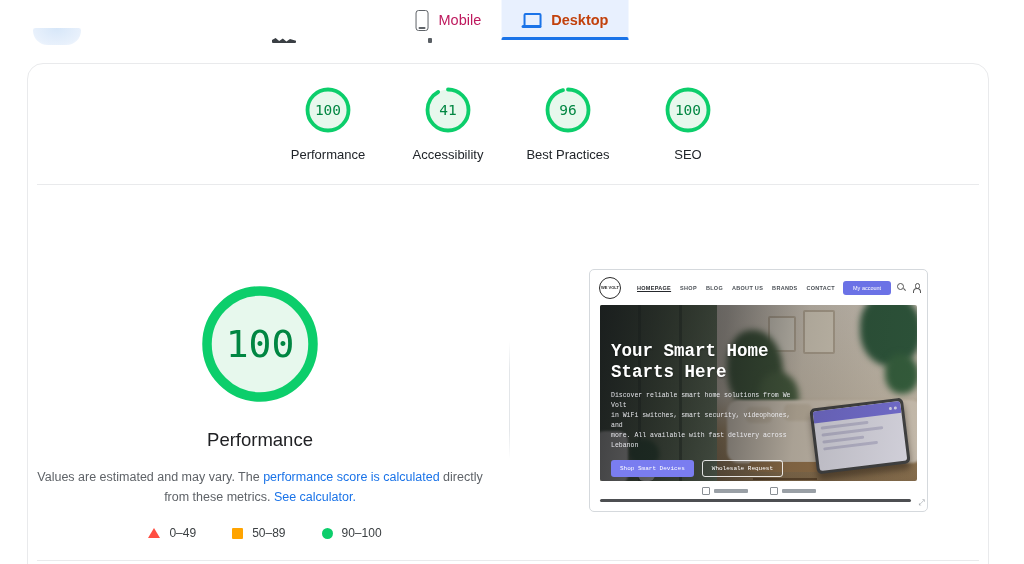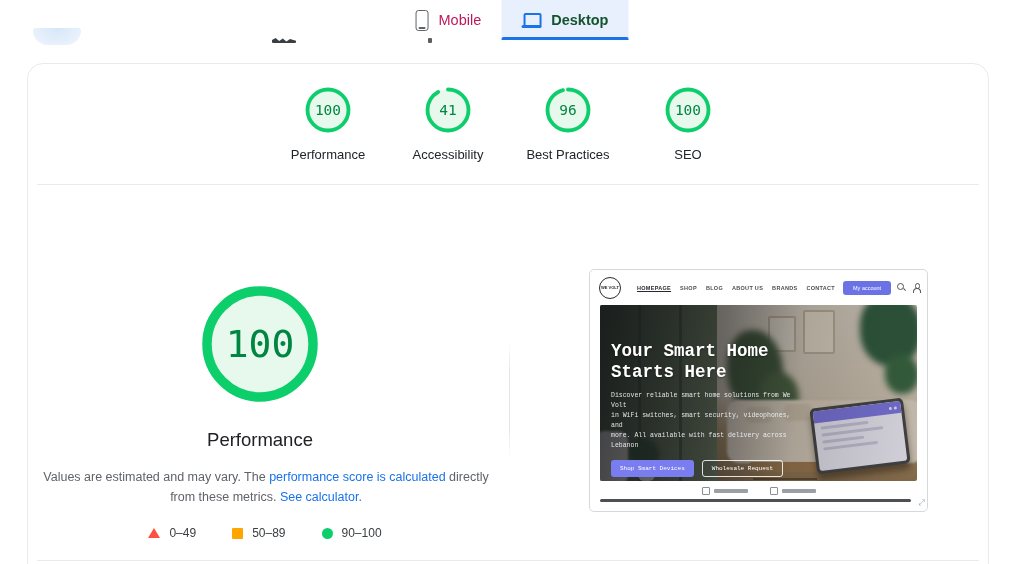--- a/index.html
+++ b/index.html
@@ -6,21 +6,21 @@
   body{
     width:1024px;height:564px;position:relative;overflow:hidden;
     background:#ffffff;font-family:"Liberation Sans",sans-serif;
     -webkit-font-smoothing:antialiased;
   }
   
   .tabs{position:absolute;top:0;left:50%;transform:translateX(-50%);
     display:flex;align-items:stretch;height:40px;}
   .tab{display:flex;align-items:center;gap:10px;padding:0 20px;
     font-size:14.5px;color:#be185d;position:relative;cursor:pointer;white-space:nowrap;}
-  .tab.active{background:#e8f0fe;color:#14532d;font-weight:bold;justify-content:flex-end;}
+  .tab.active{background:#e8f0fe;color:#c2410c;font-weight:bold;justify-content:flex-end;}
   .tab-underline{position:absolute;left:0;right:0;bottom:0;height:3px;
     background:#1a73e8;border-radius:2px 2px 0 0;}
   .phone-icon{width:11px;height:19px;border:1.8px solid #5f6368;border-radius:3px;
     position:relative;display:inline-block;}
   .phone-icon::after{content:"";position:absolute;left:2px;right:2px;bottom:1px;height:2px;
     background:#5f6368;border-radius:1px;}
   .laptop-icon{display:inline-block;position:relative;width:20px;height:15px;}
   .laptop-icon .lid{position:absolute;left:2px;top:0;width:14px;height:10px;
     border:2px solid #1a73e8;border-radius:2px;}
   .laptop-icon .base{position:absolute;left:0;bottom:0;width:20px;height:2.5px;
@@ -43,21 +43,21 @@
     font-family:"DejaVu Sans Mono",monospace;font-size:14.5px;color:#018642;}
   .mini-label{margin-top:13px;font-size:13px;color:#21252a;}
   .row-divider{position:absolute;top:120px;left:9px;right:9px;border-top:1px solid #e9eaec;}
   .bottom-divider{position:absolute;top:496px;left:9px;right:9px;border-top:1px solid #e9eaec;}
   
   .big-gauge{position:absolute;left:172px;top:220px;width:120px;height:120px;}
   .big-gauge .score{position:absolute;inset:0;display:flex;align-items:center;justify-content:center;
     font-family:"DejaVu Sans Mono",monospace;font-size:38px;color:#018642;}
   .perf-title{position:absolute;left:82px;top:365px;width:300px;text-align:center;
     font-size:18.5px;color:#202124;}
-  .perf-note{position:absolute;left:13px;top:403px;width:450px;text-align:center;
+  .perf-note{position:absolute;left:7px;top:403px;width:450px;text-align:center;
     font-size:12.5px;line-height:20px;color:#5f6368;}
   .perf-note a{color:#1a73e8;text-decoration:none;cursor:pointer;}
   .legend{position:absolute;left:7px;top:462px;width:460px;display:flex;
     justify-content:center;gap:36px;align-items:center;}
   .legend-item{display:flex;align-items:center;gap:9px;font-size:12px;color:#3c4043;}
   .shape-tri{width:0;height:0;border-left:6px solid transparent;border-right:6px solid transparent;
     border-bottom:10px solid #ff4e42;}
   .shape-sq{width:11px;height:11px;background:#ffa400;border-radius:1px;}
   .shape-ci{width:11px;height:11px;background:#0cce6b;border-radius:50%;}
   .v-divider{position:absolute;left:481px;top:277px;width:1px;height:118px;

